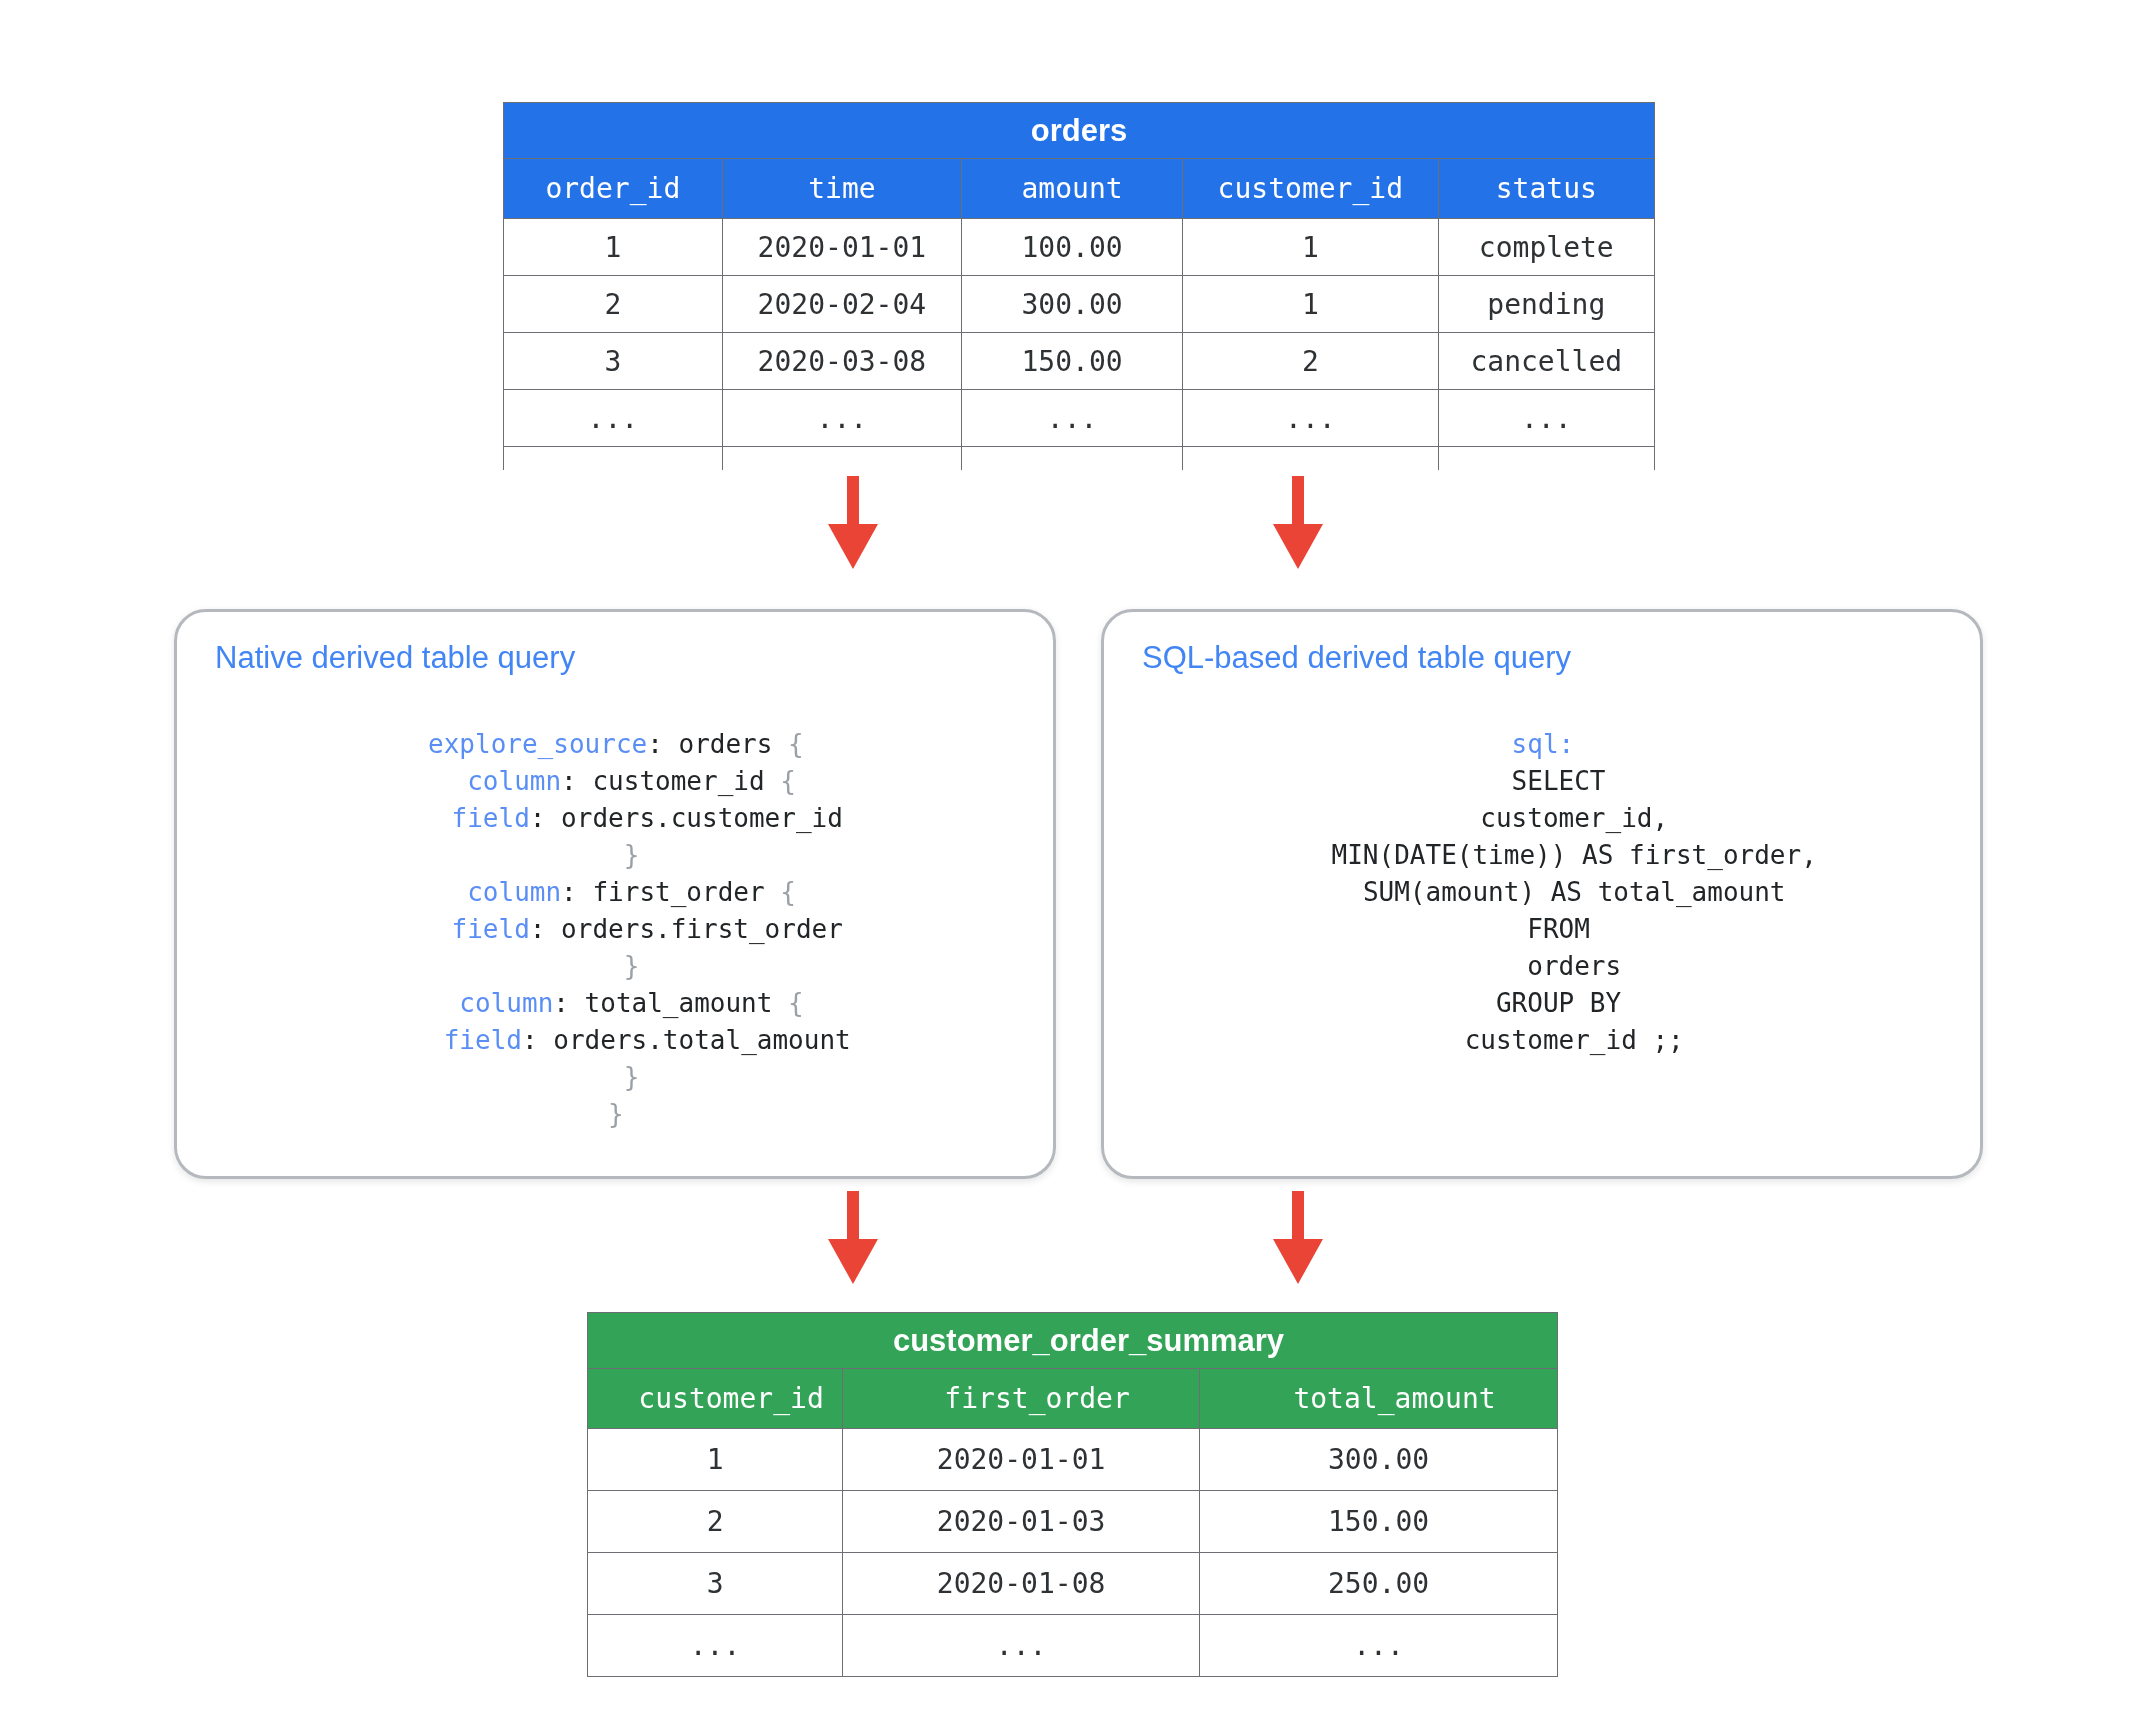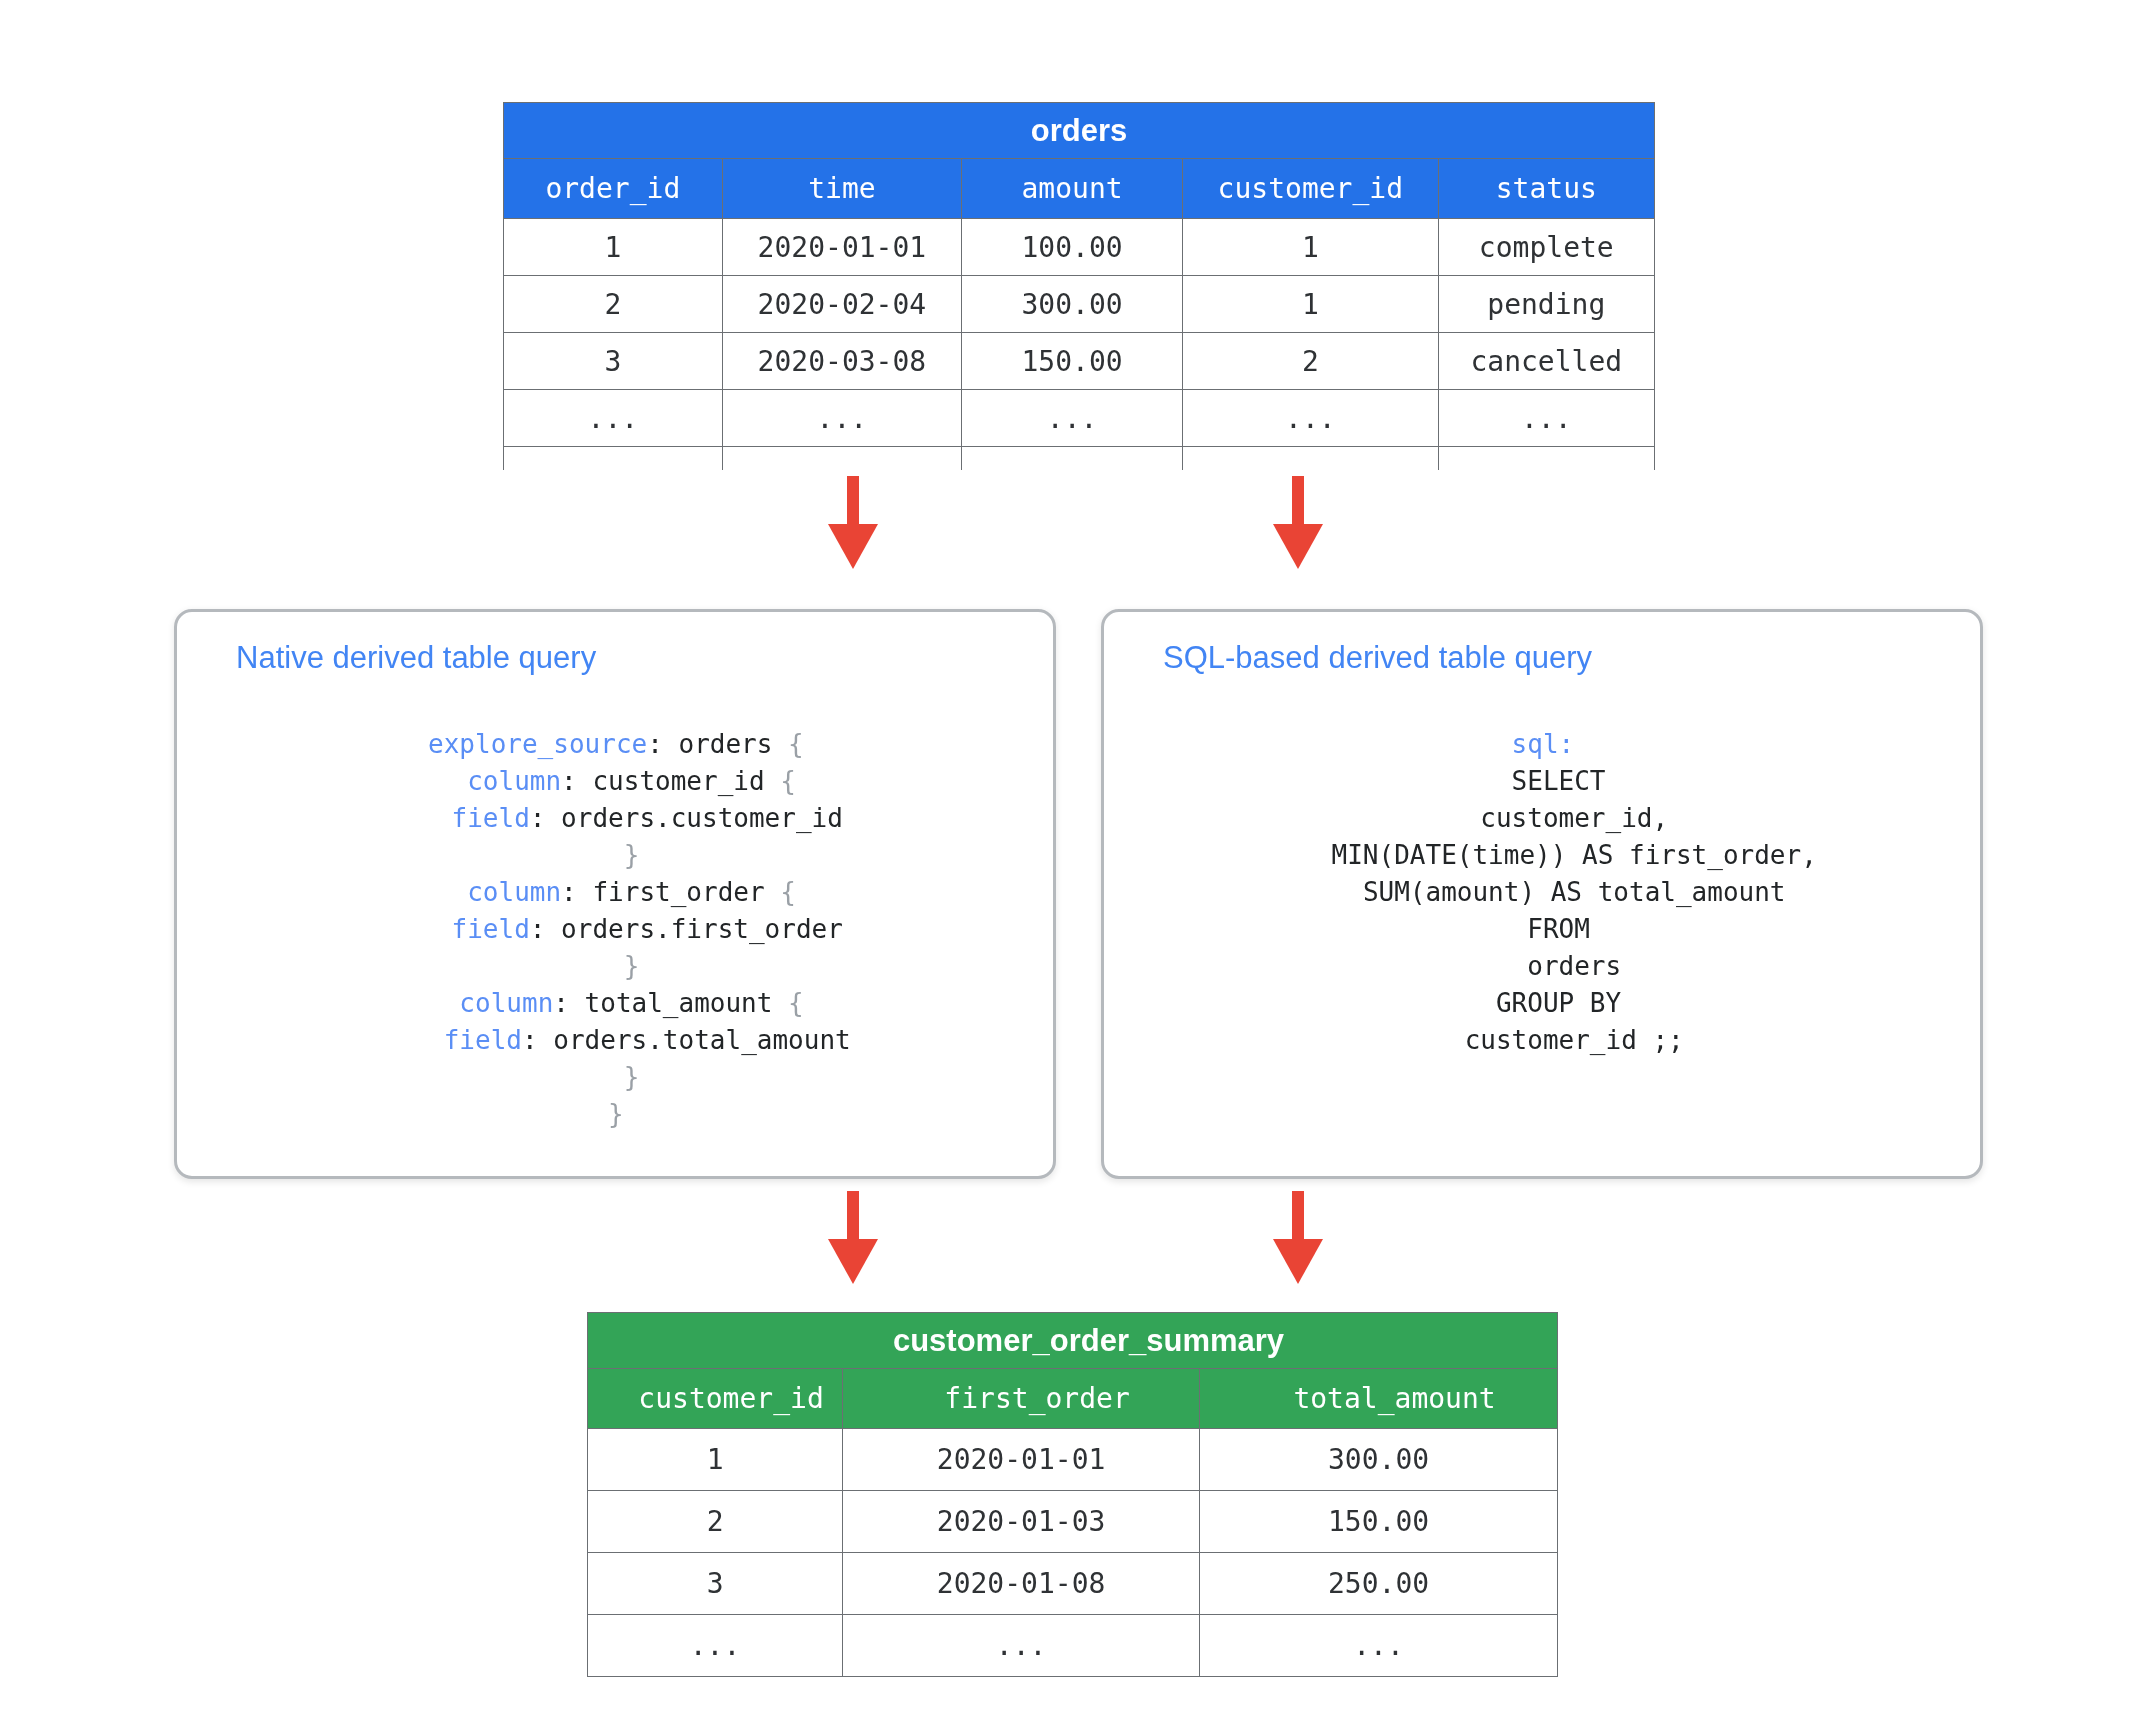--- a/index.html
+++ b/index.html
@@ -80,23 +80,23 @@
   }
 
   
   .qbox{
     position:absolute;
     top:609px;
     width:882px; height:570px;
     box-sizing:border-box;
     background:#fff;
     border:3.6px solid var(--box-border);
-    border-radius:18px;
+    border-radius:32px;
     box-shadow:0 2.7px 7.1px rgba(0,0,0,0.10);
-    padding:27px 59px;
+    padding:27px 38px;
   }
   .qbox.left{ left:174px; }
   .qbox.right{ left:1101px; }
   .qbox h3{
     margin:0;
     font-family:"Liberation Sans", sans-serif;
     font-weight:normal;
     font-size:31px;
     line-height:37px;
     color:var(--title-blue);

